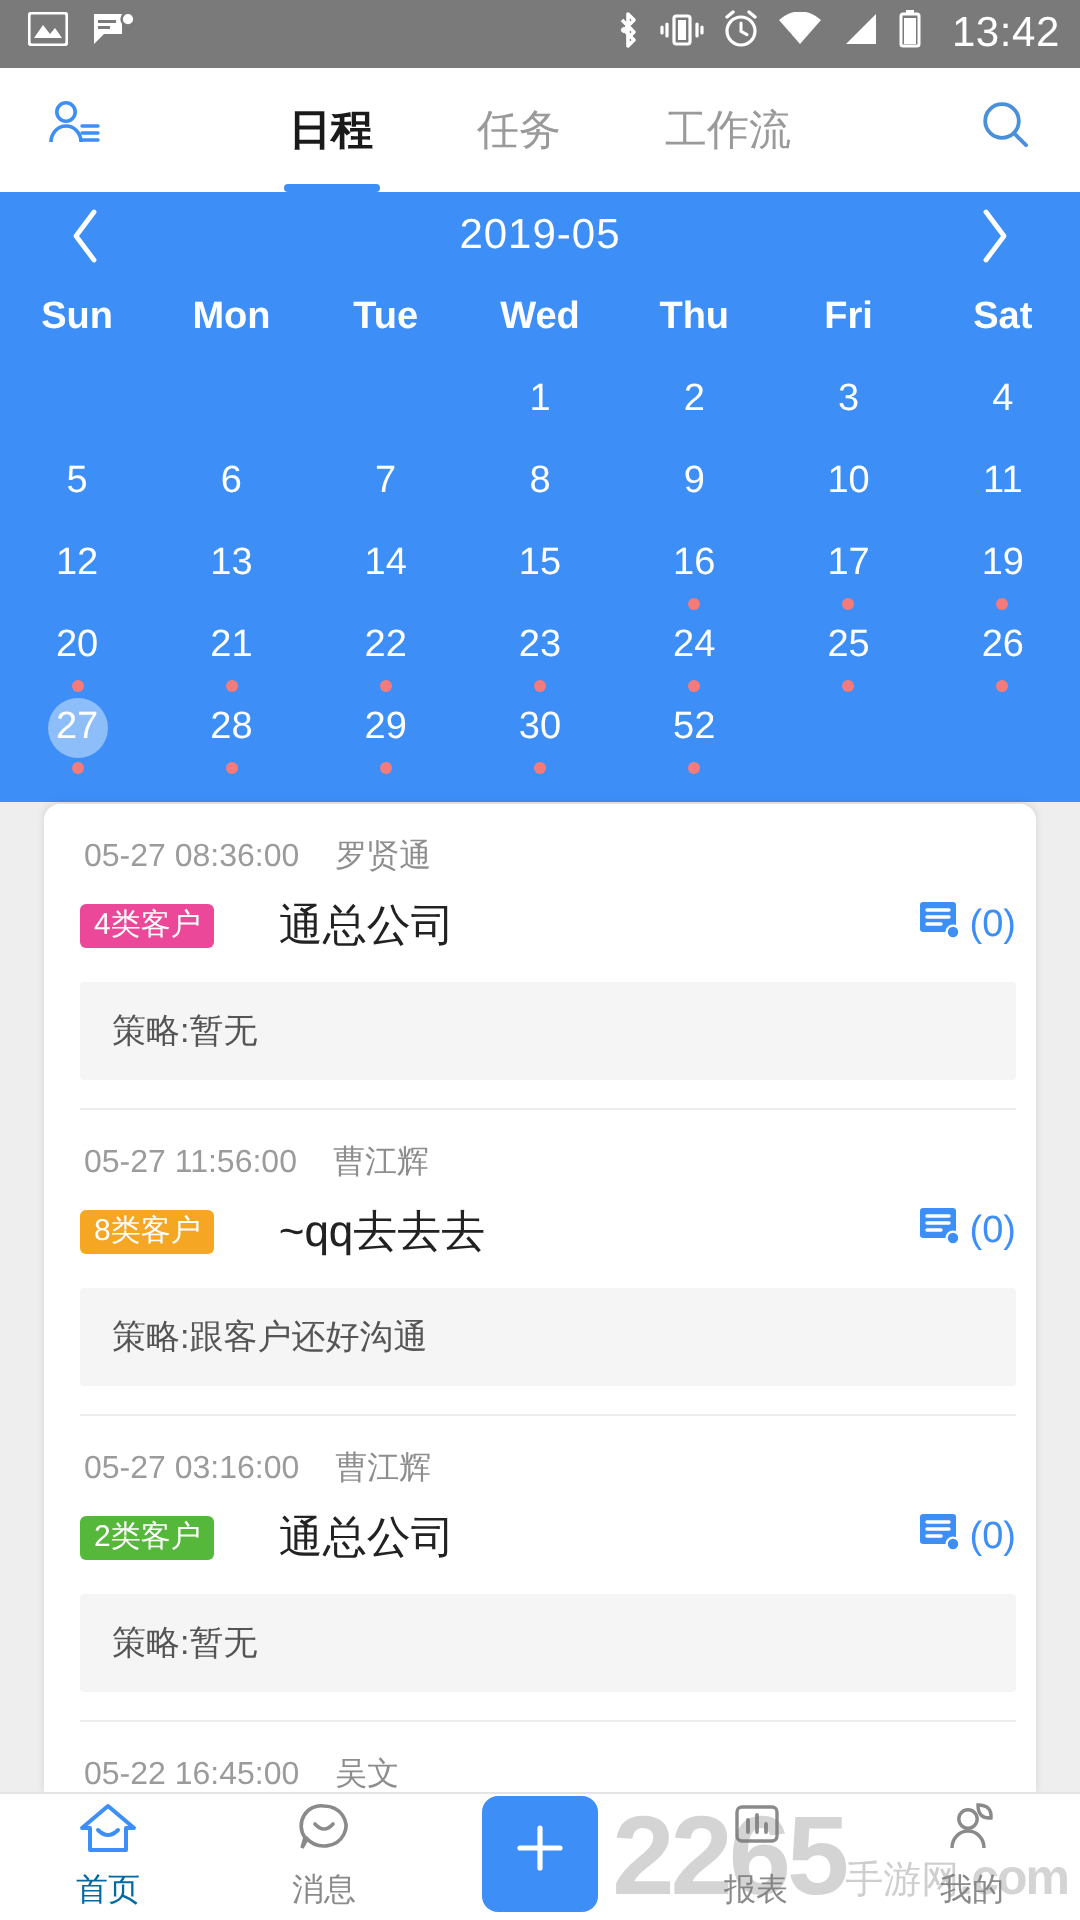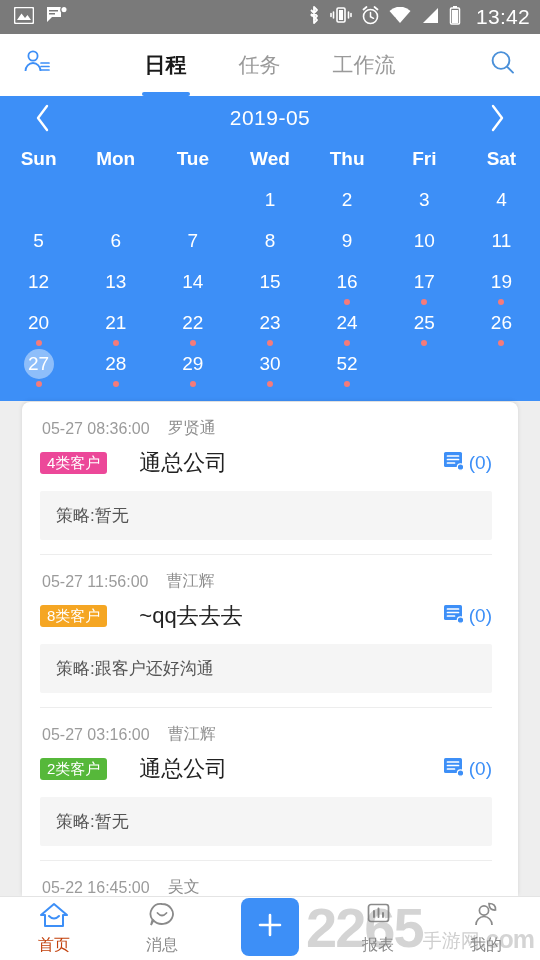--- a/index.html
+++ b/index.html
@@ -75,21 +75,21 @@
 
   
   .panel {
     position: absolute; left: 22px; right: 22px;
     top: 402px; bottom: 64px;
     background: #ffffff;
     border-radius: 8px 8px 0 0;
     box-shadow: 0 -1px 4px rgba(0,0,0,.10);
     overflow: hidden;
   }
-  .card { padding: 16px 26px 0 18px; }
+  .card { padding: 16px 10px 0 18px; }
   .card-meta {
     display: flex; align-items: center; gap: 18px;
     font-size: 16px; color: #9b9b9b; padding-left: 2px;
   }
   .card-owner { color: #8e8e8e; }
   .card-main { display: flex; align-items: center; margin-top: 9px; }
   .badge {
     font-size: 15px; color: #fff; border-radius: 3px;
     padding: 3px 7px 4px 7px; line-height: 1; white-space: nowrap;
   }
@@ -112,21 +112,21 @@
   .bottomnav {
     position: absolute; left: 0; right: 0; bottom: 0; height: 64px;
     background: #ffffff; border-top: 1px solid #e4e4e4;
     display: flex; align-items: stretch;
   }
   .nav-item {
     flex: 1; display: flex; flex-direction: column;
     align-items: center; justify-content: center; gap: 3px;
     color: #8a8a8a; font-size: 16px; position: relative;
   }
-  .nav-item.active { color: #c2410c; }
+  .nav-item.active { color: #0369a1; }
   .nav-fab {
     flex: 1; display: flex; align-items: center; justify-content: center;
   }
   .fab {
     width: 58px; height: 58px; background: #3d8ff7; border-radius: 8px;
     display: flex; align-items: center; justify-content: center;
     margin-top: -4px;
   }
 
   

